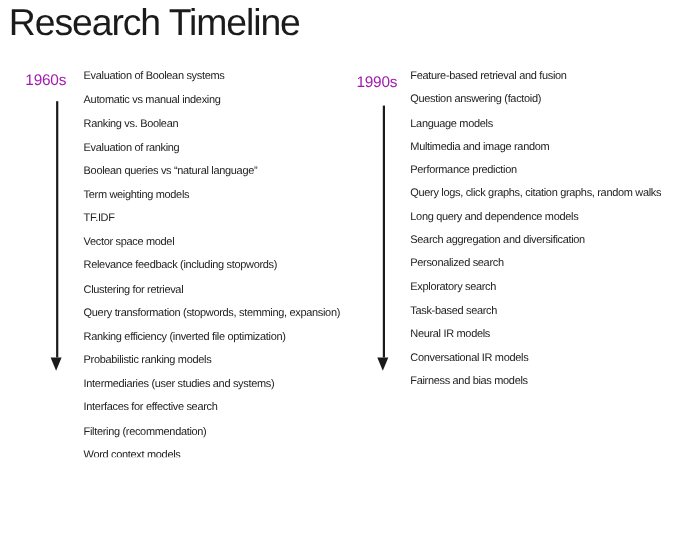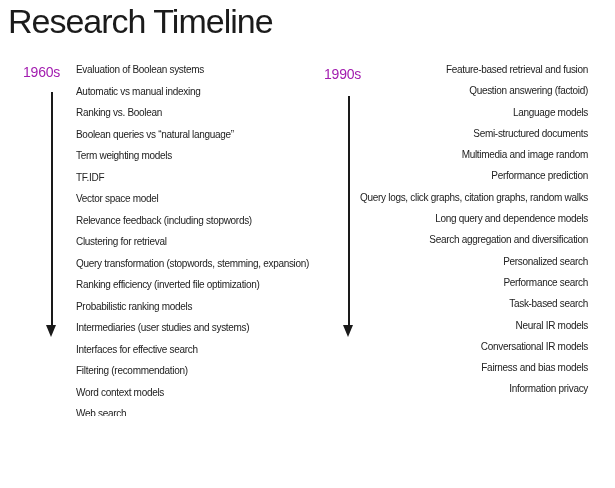--- a/index.html
+++ b/index.html
@@ -53,21 +53,21 @@
     border-right: 5.5px solid transparent;
     border-top: 12px solid #1a1a1a;
   }
   .col-left .arrow-head  { left: 46px;  top: 325px; }
   .col-right .arrow-head { left: 343px; top: 325px; }
 
   .items {
     position: absolute;
   }
   .col-left .items  { left: 76px;  top: 59px; }
-  .col-right .items { left: 360px; top: 59px; text-align: right; }
+  .col-right .items { left: 373px; top: 59px; }
 
   .timeline-item {
     font-size: 10px;
     letter-spacing: -0.3px;
     color: #222222;
     white-space: nowrap;
     height: 21.5px;
     line-height: 21.5px;
   }
   .col-right .timeline-item {
@@ -83,20 +83,21 @@
   <h1 class="title">Research Timeline</h1>
 
   <div class="col col-left">
     <div class="decade">1960s</div>
     <div class="arrow-line"></div>
     <div class="arrow-head"></div>
     <div class="items">
         <div class="timeline-item">Evaluation of Boolean systems</div>
         <div class="timeline-item">Automatic vs manual indexing</div>
         <div class="timeline-item">Ranking vs. Boolean</div>
+        <div class="timeline-item">Evaluation of ranking</div>
         <div class="timeline-item">Boolean queries vs “natural language”</div>
         <div class="timeline-item">Term weighting models</div>
         <div class="timeline-item">TF.IDF</div>
         <div class="timeline-item">Vector space model</div>
         <div class="timeline-item">Relevance feedback (including stopwords)</div>
         <div class="timeline-item">Clustering for retrieval</div>
         <div class="timeline-item">Query transformation (stopwords, stemming, expansion)</div>
         <div class="timeline-item">Ranking efficiency (inverted file optimization)</div>
         <div class="timeline-item">Probabilistic ranking models</div>
         <div class="timeline-item">Intermediaries (user studies and systems)</div>
@@ -108,29 +109,27 @@
   </div>
 
   <div class="col col-right">
     <div class="decade">1990s</div>
     <div class="arrow-line"></div>
     <div class="arrow-head"></div>
     <div class="items">
         <div class="timeline-item">Feature-based retrieval and fusion</div>
         <div class="timeline-item">Question answering (factoid)</div>
         <div class="timeline-item">Language models</div>
-        <div class="timeline-item">Semi-structured documents</div>
         <div class="timeline-item">Multimedia and image random</div>
         <div class="timeline-item">Performance prediction</div>
         <div class="timeline-item">Query logs, click graphs, citation graphs, random walks</div>
         <div class="timeline-item">Long query and dependence models</div>
         <div class="timeline-item">Search aggregation and diversification</div>
         <div class="timeline-item">Personalized search</div>
-        <div class="timeline-item">Performance search</div>
+        <div class="timeline-item">Exploratory search</div>
         <div class="timeline-item">Task-based search</div>
         <div class="timeline-item">Neural IR models</div>
         <div class="timeline-item">Conversational IR models</div>
         <div class="timeline-item">Fairness and bias models</div>
-        <div class="timeline-item">Information privacy</div>
       </div>
   </div>
 
 </div>
 
 </body></html>

